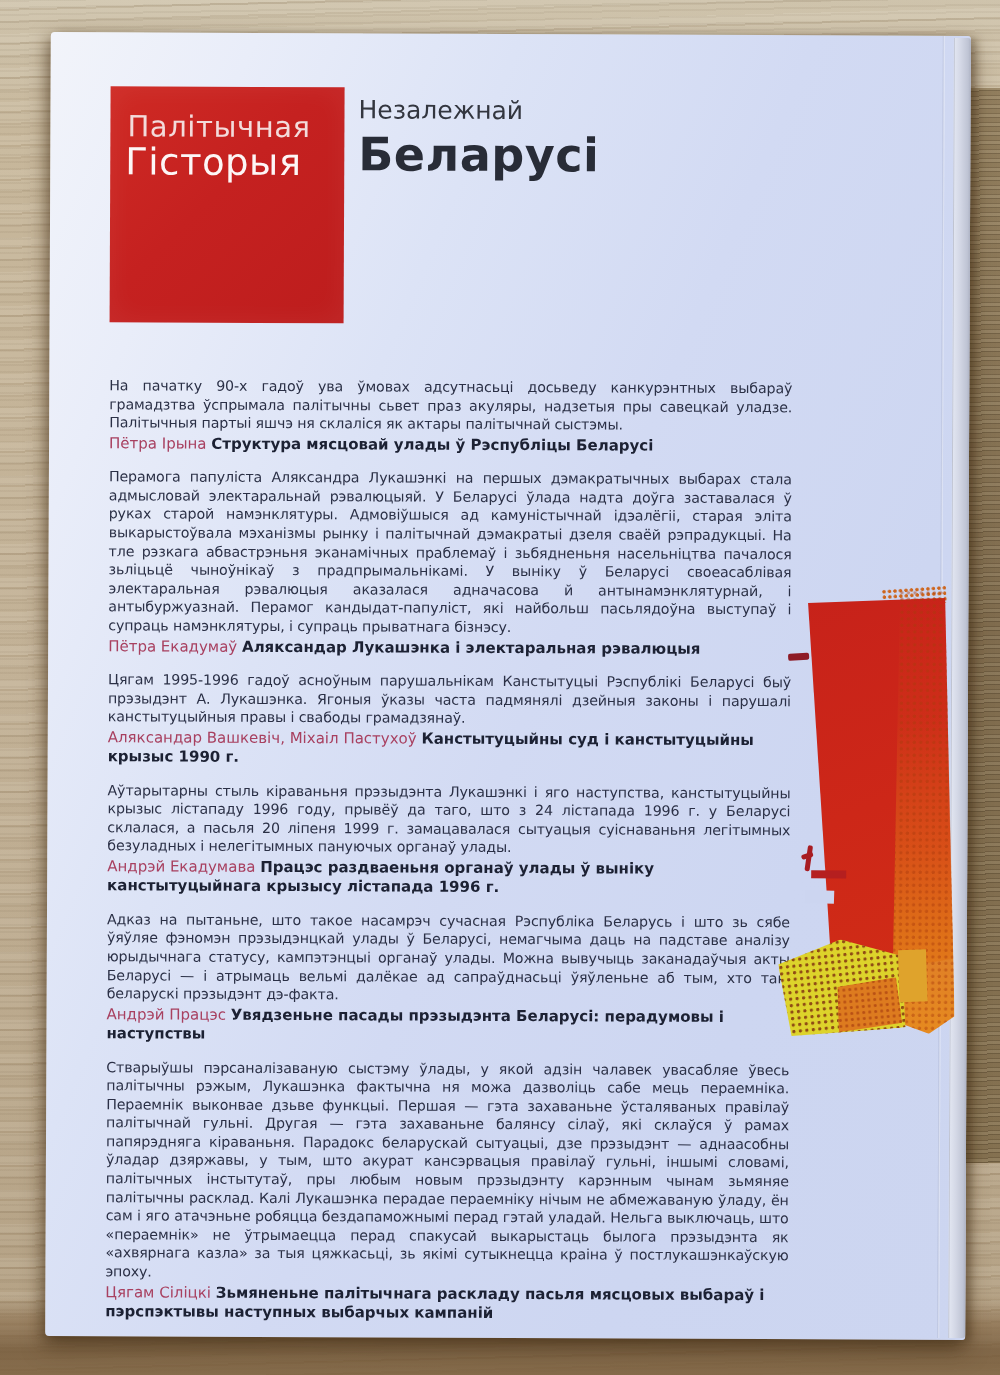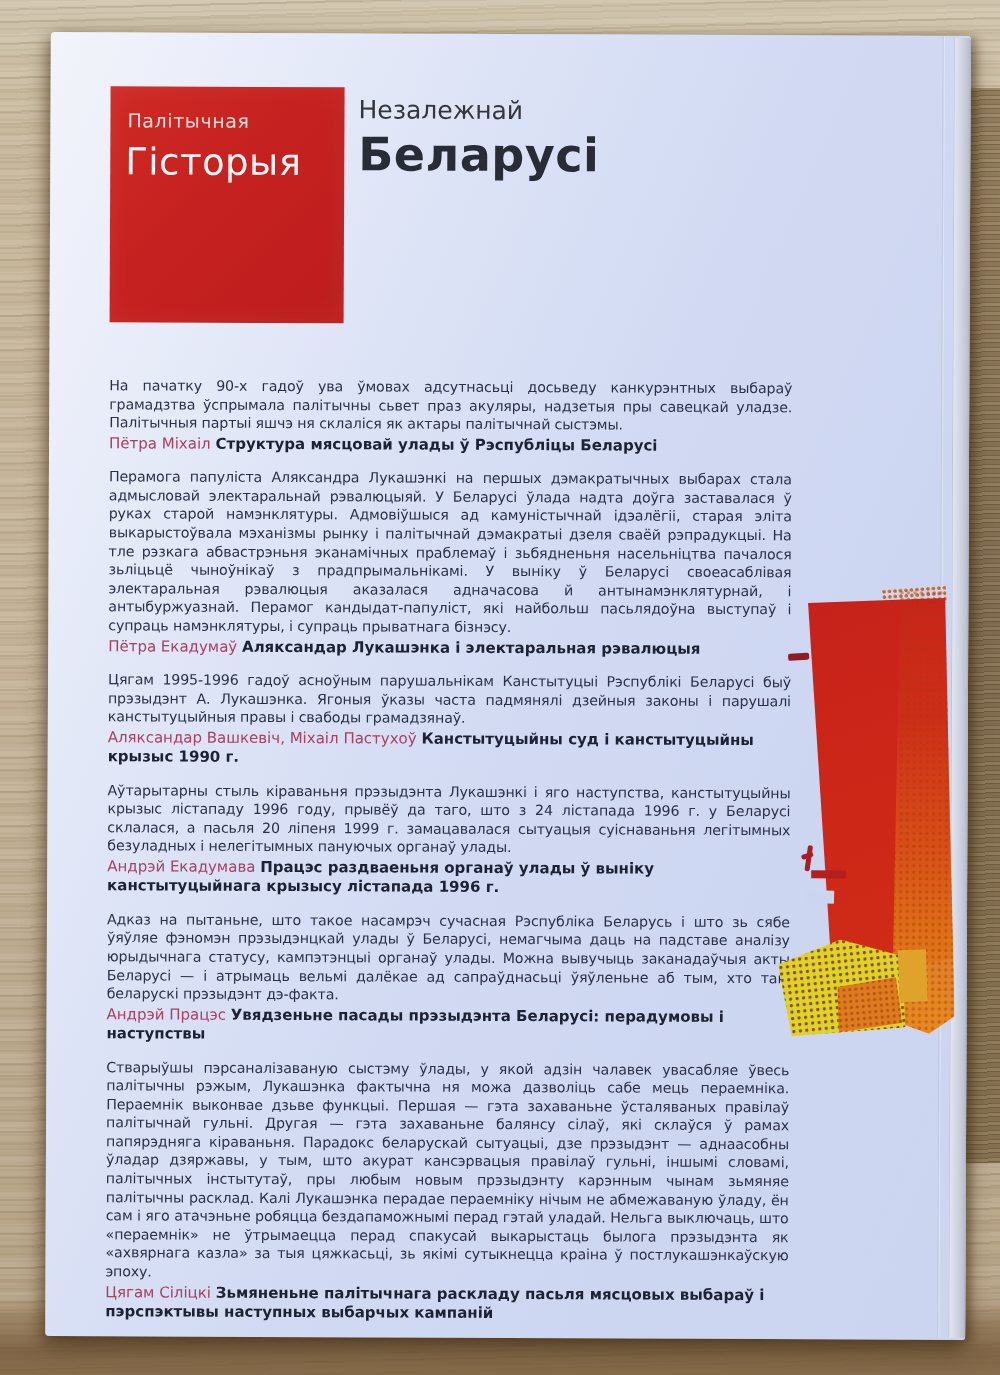--- a/index.html
+++ b/index.html
@@ -25,21 +25,21 @@
     box-shadow:0 10px 22px rgba(64,42,18,.5), -5px 6px 12px rgba(64,42,18,.28), 6px 2px 8px rgba(64,42,18,.35);}
   .pages-edge{position:absolute;right:0;top:2px;width:17px;height:1300px;border-radius:0 3px 3px 0;
     background:linear-gradient(to right,#e3e7f2,#d4d8e6 40%,#bfc4d4 85%,#aeb3c4);
     box-shadow:inset 1px 0 0 rgba(90,95,115,.25);}
   .crease{position:absolute;right:26px;top:0;width:2px;height:1302px;
     background:linear-gradient(to right, rgba(105,115,150,.22), rgba(255,255,255,.5));}
 
   .logo-box{position:absolute;left:60px;top:54px;width:234px;height:236px;
     background:linear-gradient(135deg,#cf2a24 0%,#c52120 45%,#bd1d1d 100%);
     box-shadow:inset 0 0 30px rgba(255,255,255,.06);}
-  .logo-small{position:absolute;left:17px;top:23px;font-size:19px;letter-spacing:.6px;color:#f3dbdb;}
+  .logo-small{position:absolute;left:17px;top:23px;font-size:29px;letter-spacing:.6px;color:#f3dbdb;}
   .logo-big{position:absolute;left:15px;top:54px;font-size:37px;letter-spacing:.5px;color:#fdf6f6;}
 
   .title-block{position:absolute;left:308px;top:62px;}
   .title-small{font-size:25px;color:#33363f;}
   .title-big{font-size:46px;font-weight:bold;color:#282c37;margin-top:3px;letter-spacing:.5px;}
 
   .content{position:absolute;left:60px;top:344px;width:683px;}
   .section{margin-bottom:14px;}
   .abstract{margin:0;font-size:14.2px;line-height:18.6px;letter-spacing:-0.12px;
     color:#2b3046;text-align:justify;}
@@ -96,21 +96,21 @@
 
     <div class="title-block">
       <div class="title-small">Незалежнай</div>
       <div class="title-big">Беларусі</div>
     </div>
 
     <div class="content">
 
       <div class="section">
         <p class="abstract">На пачатку 90-х гадоў ува ўмовах адсутнасьці досьведу канкурэнтных выбараў грамадзтва ўспрымала палітычны сьвет праз акуляры, надзетыя пры савецкай уладзе. Палітычныя партыі яшчэ ня склаліся як актары палітычнай сыстэмы.</p>
-        <p class="byline"><span class="author">Пётра Міхаіл</span> <span class="work">Структура мясцовай улады ў Рэспубліцы Беларусі</span></p>
+        <p class="byline"><span class="author">Пётра Ірына</span> <span class="work">Структура мясцовай улады ў Рэспубліцы Беларусі</span></p>
       </div>
 
       <div class="section">
         <p class="abstract">Перамога папуліста Аляксандра Лукашэнкі на першых дэмакратычных выбарах стала адмысловай электаральнай рэвалюцыяй. У Беларусі ўлада надта доўга заставалася ў руках старой намэнклятуры. Адмовіўшыся ад камуністычнай ідэалёгіі, старая эліта выкарыстоўвала мэханізмы рынку і палітычнай дэмакратыі дзеля сваёй рэпрадукцыі. На тле рэзкага абвастрэньня эканамічных праблемаў і зьбядненьня насельніцтва пачалося зьліцьцё чыноўнікаў з прадпрымальнікамі. У выніку ў Беларусі своеасаблівая электаральная рэвалюцыя аказалася адначасова й антынамэнклятурнай, і антыбуржуазнай. Перамог кандыдат-папуліст, які найбольш пасьлядоўна выступаў і супраць намэнклятуры, і супраць прыватнага бізнэсу.</p>
         <p class="byline"><span class="author">Пётра Екадумаў</span> <span class="work">Аляксандар Лукашэнка і электаральная рэвалюцыя</span></p>
       </div>
 
       <div class="section">
         <p class="abstract">Цягам 1995-1996 гадоў асноўным парушальнікам Канстытуцыі Рэспублікі Беларусі быў прэзыдэнт А. Лукашэнка. Ягоныя ўказы часта падмянялі дзейныя законы і парушалі канстытуцыйныя правы і свабоды грамадзянаў.</p>
         <p class="byline"><span class="author">Аляксандар Вашкевіч, Міхаіл Пастухоў</span> <span class="work">Канстытуцыйны суд і канстытуцыйны крызыс 1990 г.</span></p>

